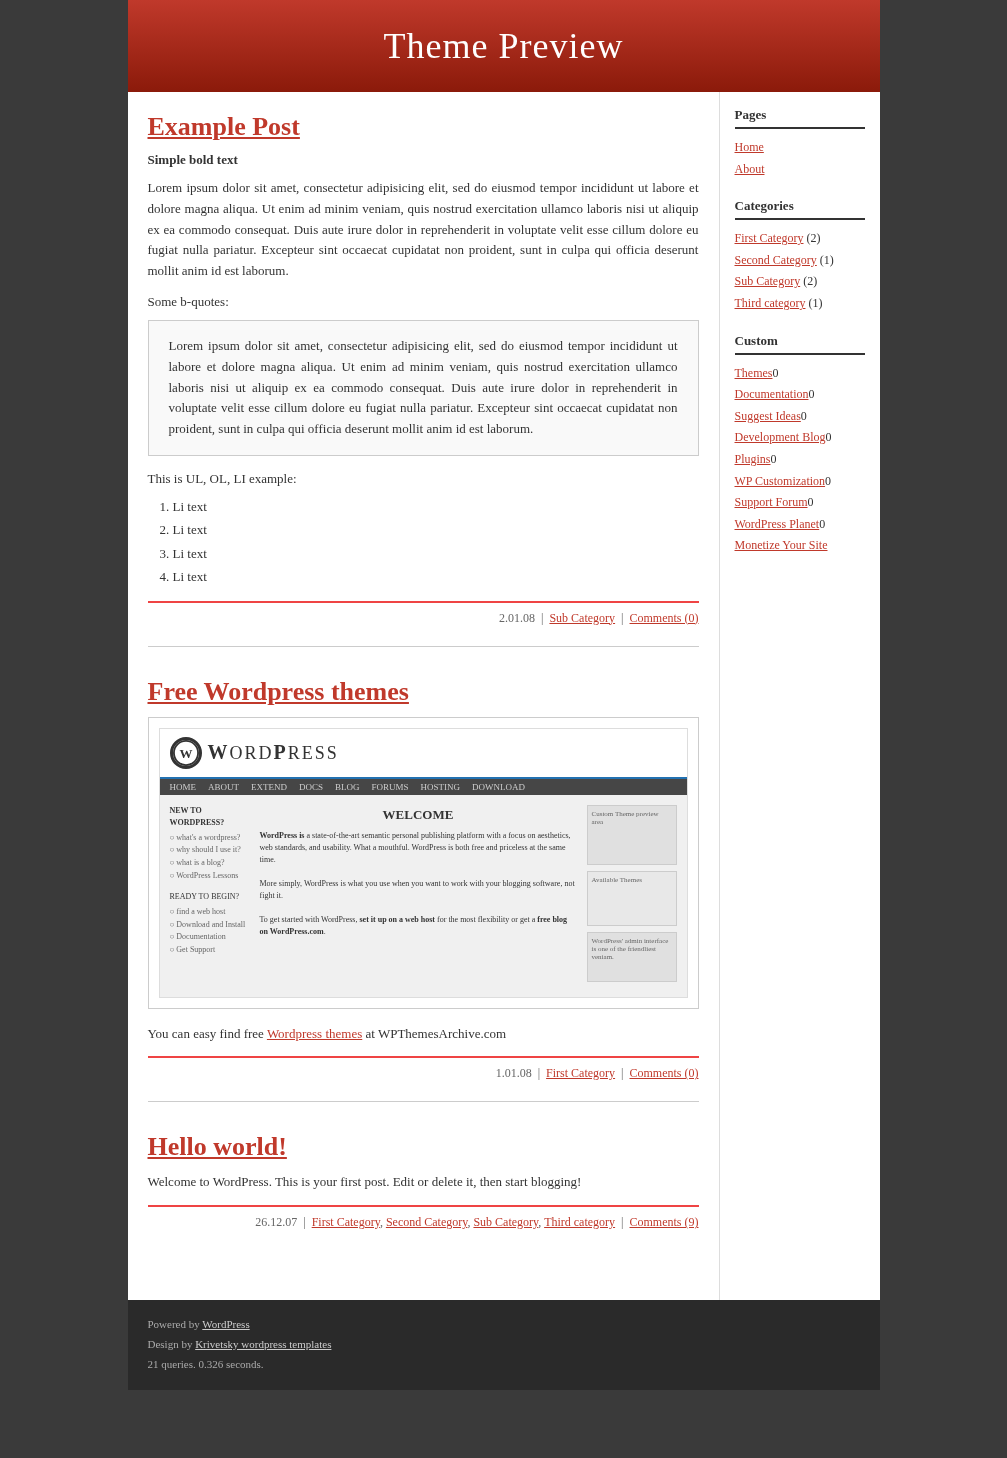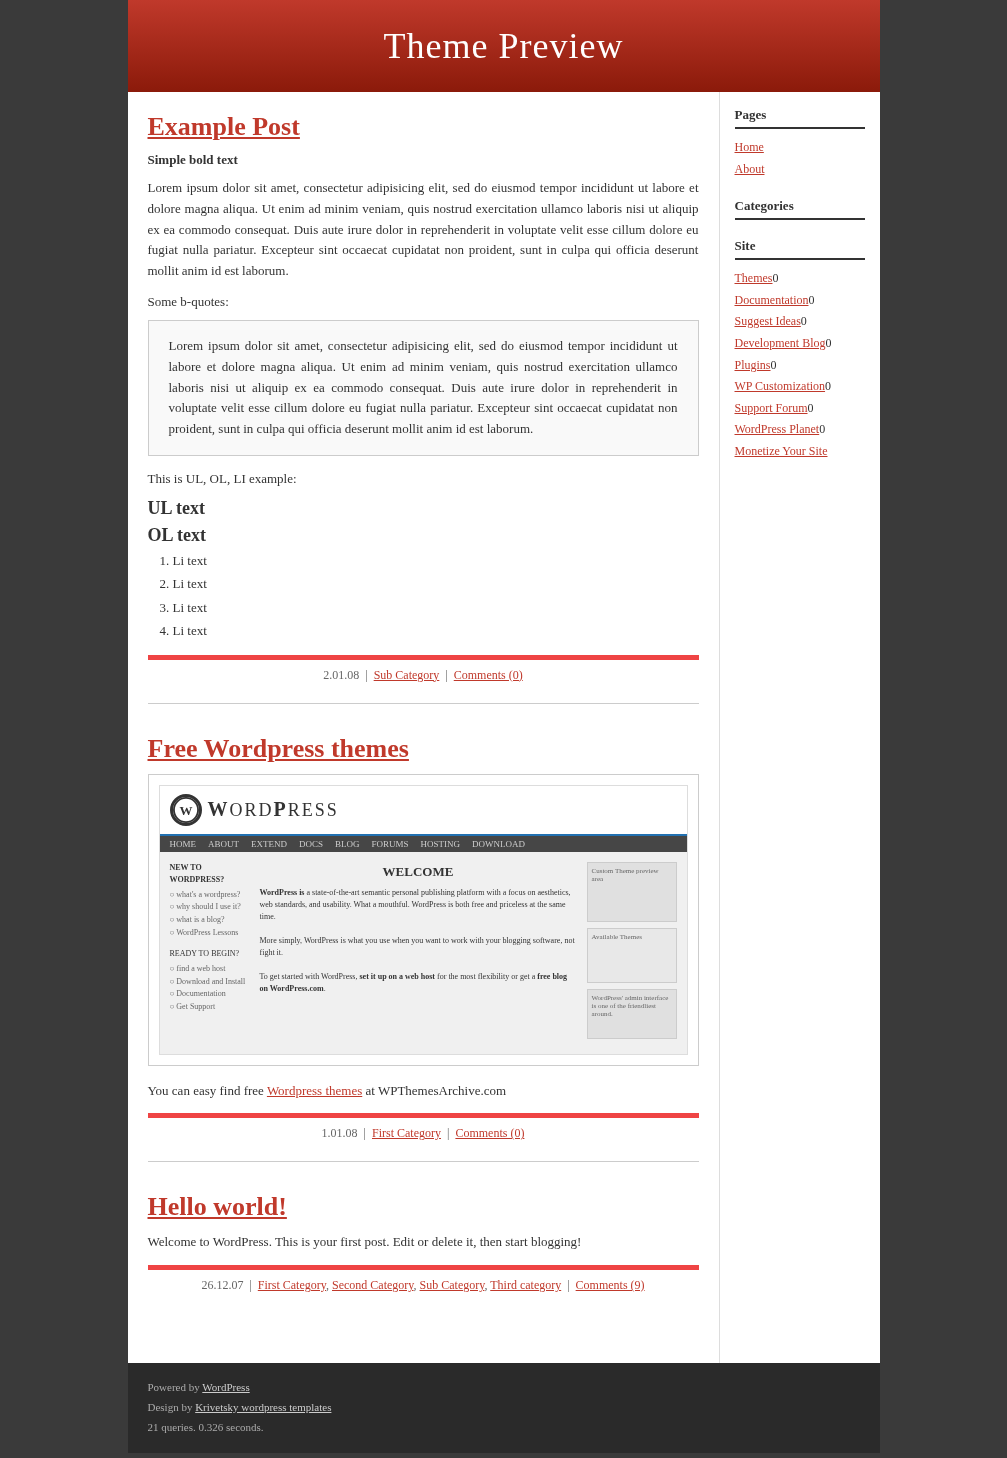--- a/index.html
+++ b/index.html
@@ -92,24 +92,24 @@
       font-weight: bold;
       list-style: none;
       line-height: 1.5;
     }
     .list-section ol {
       margin-left: 30px;
       font-size: 13px;
       line-height: 1.8;
     }
     .post-meta {
-      text-align: center;
+      text-align: right;
       font-size: 12px;
       color: #666;
-      border-top: 5px solid #ef4444;
+      border-top: 2px solid #ef4444;
       padding-top: 8px;
       margin-top: 10px;
     }
     .post-meta a {
       color: #c0392b;
       text-decoration: underline;
     }
     
     .wp-screenshot {
       border: 1px solid #ccc;
@@ -259,24 +259,20 @@
       <div class="post">
         <div class="post-title">
           <a href="#">Example Post</a>
         </div>
         <div class="post-bold-text">Simple bold text</div>
         <div class="post-body">Lorem ipsum dolor sit amet, consectetur adipisicing elit, sed do eiusmod tempor incididunt ut labore et dolore magna aliqua. Ut enim ad minim veniam, quis nostrud exercitation ullamco laboris nisi ut aliquip ex ea commodo consequat. Duis aute irure dolor in reprehenderit in voluptate velit esse cillum dolore eu fugiat nulla pariatur. Excepteur sint occaecat cupidatat non proident, sunt in culpa qui officia deserunt mollit anim id est laborum.</div>
         <div class="post-label">Some b-quotes:</div>
         <div class="blockquote-box">Lorem ipsum dolor sit amet, consectetur adipisicing elit, sed do eiusmod tempor incididunt ut labore et dolore magna aliqua. Ut enim ad minim veniam, quis nostrud exercitation ullamco laboris nisi ut aliquip ex ea commodo consequat. Duis aute irure dolor in reprehenderit in voluptate velit esse cillum dolore eu fugiat nulla pariatur. Excepteur sint occaecat cupidatat non proident, sunt in culpa qui officia deserunt mollit anim id est laborum.</div>
         <div class="post-label">This is UL, OL, LI example:</div>
         <div class="list-section">
-          <ul style="list-style:none;padding:0;">
-            <li class="ul-text" style="font-size:18px;font-weight:bold;">UL text</li>
-            <li class="ul-text" style="font-size:18px;font-weight:bold;">OL text</li>
-          </ul>
           <ol style="margin-left:25px;font-size:13px;line-height:1.8;">
             <li>Li text</li>
             <li>Li text</li>
             <li>Li text</li>
             <li>Li text</li>
           </ol>
         </div>
         <div class="post-meta">
           <span>2.01.08</span>
           &nbsp;|&nbsp;
@@ -338,21 +334,21 @@
                 <div class="wp-welcome">WELCOME</div>
                 <div style="font-size:8px;line-height:1.5;color:#333;">
                   <strong>WordPress is</strong> a state-of-the-art semantic personal publishing platform with a focus on aesthetics, web standards, and usability. What a mouthful. WordPress is both free and priceless at the same time.<br><br>
                   More simply, WordPress is what you use when you want to work with your blogging software, not fight it.<br><br>
                   To get started with WordPress, <strong>set it up on a web host</strong> for the most flexibility or get a <strong>free blog on WordPress.com</strong>.
                 </div>
               </div>
               <div style="width:90px;">
                 <div style="background:#e0e0e0;height:60px;margin-bottom:6px;font-size:7px;color:#666;padding:4px;border:1px solid #ccc;">Custom Theme preview area</div>
                 <div style="background:#e8e8e8;height:55px;font-size:7px;color:#666;padding:4px;border:1px solid #ccc;">Available Themes</div>
-                <div style="margin-top:6px;background:#e0e0e0;height:50px;font-size:7px;color:#666;padding:4px;border:1px solid #ccc;">WordPress' admin interface is one of the friendliest around.</div>
+                <div style="margin-top:6px;background:#e0e0e0;height:50px;font-size:7px;color:#666;padding:4px;border:1px solid #ccc;">WordPress' admin interface is one of the friendliest veniam.</div>
               </div>
             </div>
           </div>
         </div>
 
         <div class="post-body">
           <span>You can easy find free </span><a href="#" class="post-link">Wordpress themes</a><span> at WPThemesArchive.com</span>
         </div>
         <div class="post-meta">
           <span>1.01.08</span>
@@ -391,24 +387,38 @@
             <a href="#">Home</a>
           </li>
           <li>
             <a href="#">About</a>
           </li>
         </ul>
       </div>
 
       <div class="sidebar-section">
         <h3>Categories</h3>
+        <ul>
+          <li>
+            <a href="#">First Category</a> <span class="sidebar-count">(2)</span>
+          </li>
+          <li>
+            <a href="#">Second Category</a> <span class="sidebar-count">(1)</span>
+          </li>
+          <li>
+            <a href="#">Sub Category</a> <span class="sidebar-count">(2)</span>
+          </li>
+          <li>
+            <a href="#">Third category</a> <span class="sidebar-count">(1)</span>
+          </li>
+        </ul>
       </div>
 
       <div class="sidebar-section">
-        <h3>Site</h3>
+        <h3>Custom</h3>
         <ul>
           <li>
             <a href="#">Themes</a><span class="sidebar-count">0</span>
           </li>
           <li>
             <a href="#">Documentation</a><span class="sidebar-count">0</span>
           </li>
           <li>
             <a href="#">Suggest Ideas</a><span class="sidebar-count">0</span>
           </li>

